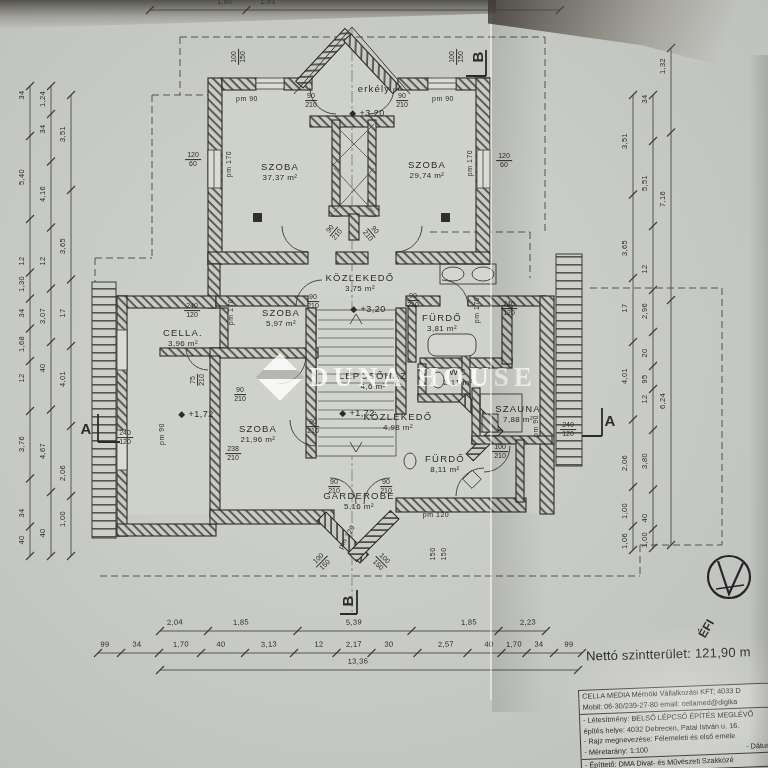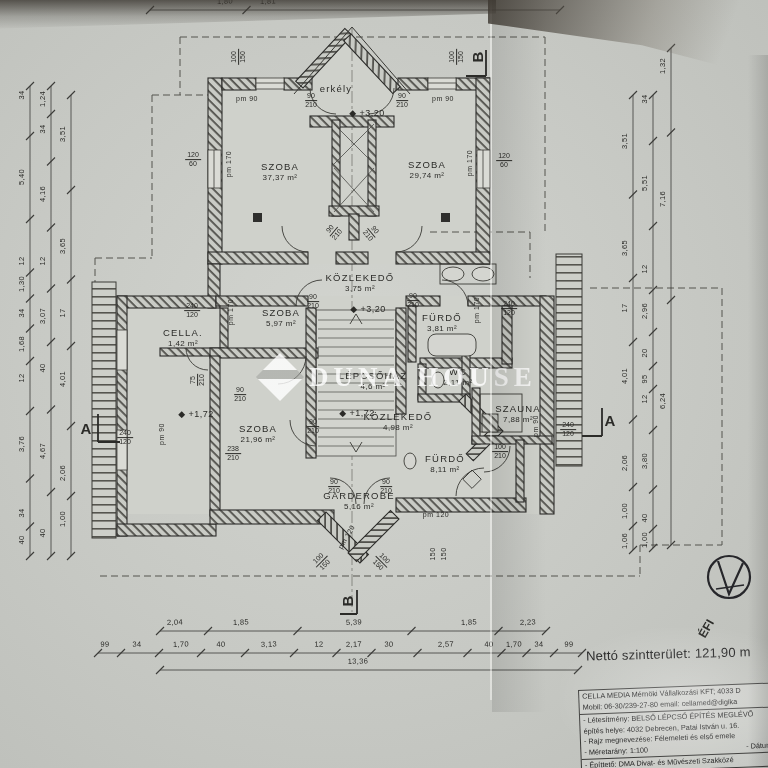--- a/index.html
+++ b/index.html
@@ -298,42 +298,42 @@
         <line x1="156" y1="674" x2="164" y2="666" stroke-width="1.1"></line>
         <line x1="574" y1="674" x2="582" y2="666" stroke-width="1.1"></line>
         <line y1="10" y2="10" x1="150" x2="560"></line>
         <line x1="146" y1="14" x2="154" y2="6" stroke-width="1.1"></line>
         <line x1="242.5" y1="14" x2="250.5" y2="6" stroke-width="1.1"></line>
         <line x1="556" y1="14" x2="564" y2="6" stroke-width="1.1"></line>
       </g>
 </svg>
 
 <div id="labels">
-      <div class="lb room" style="left: 336px; top: 89px; transform: translate(-50%, -50%);">
+      <div class="lb room" style="left: 374px; top: 89px; transform: translate(-50%, -50%);">
         <div class="room-name">erkély</div>
       </div>
       <div class="lb room" style="left: 280px; top: 172px; transform: translate(-50%, -50%);">
         <div class="room-name">SZOBA</div>
         <div class="room-area">37,37 m²</div>
       </div>
       <div class="lb room" style="left: 427px; top: 170px; transform: translate(-50%, -50%);">
         <div class="room-name">SZOBA</div>
         <div class="room-area">29,74 m²</div>
       </div>
       <div class="lb room" style="left: 360px; top: 283px; transform: translate(-50%, -50%);">
         <div class="room-name">KÖZLEKEDŐ</div>
         <div class="room-area">3,75 m²</div>
       </div>
       <div class="lb room" style="left: 281px; top: 318px; transform: translate(-50%, -50%);">
         <div class="room-name">SZOBA</div>
         <div class="room-area">5,97 m²</div>
       </div>
       <div class="lb room" style="left: 183px; top: 338px; transform: translate(-50%, -50%);">
         <div class="room-name">CELLA.</div>
-        <div class="room-area">1,42 m²</div>
+        <div class="room-area">3,96 m²</div>
       </div>
       <div class="lb room" style="left: 442px; top: 323px; transform: translate(-50%, -50%);">
         <div class="room-name">FÜRDŐ</div>
         <div class="room-area">3,81 m²</div>
       </div>
       <div class="lb room" style="left: 373px; top: 381px; transform: translate(-50%, -50%);">
         <div class="room-name">LÉPCSŐHÁZ</div>
         <div class="room-area">4,6 m²</div>
       </div>
       <div class="lb room" style="left: 458px; top: 377px; transform: translate(-50%, -50%);">

